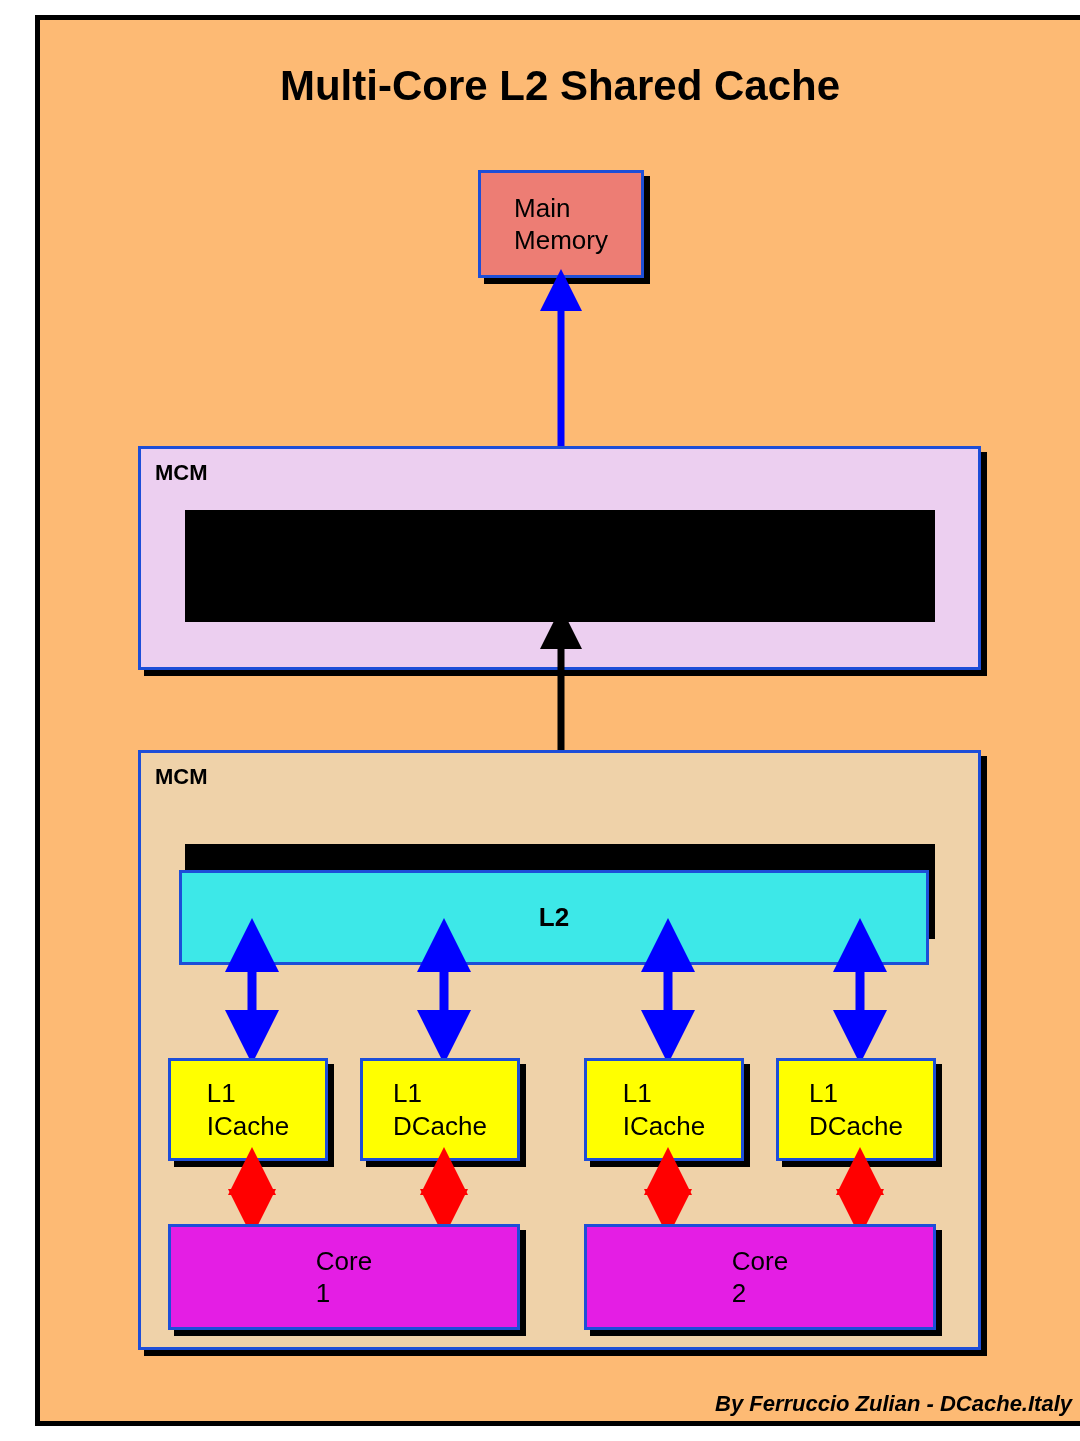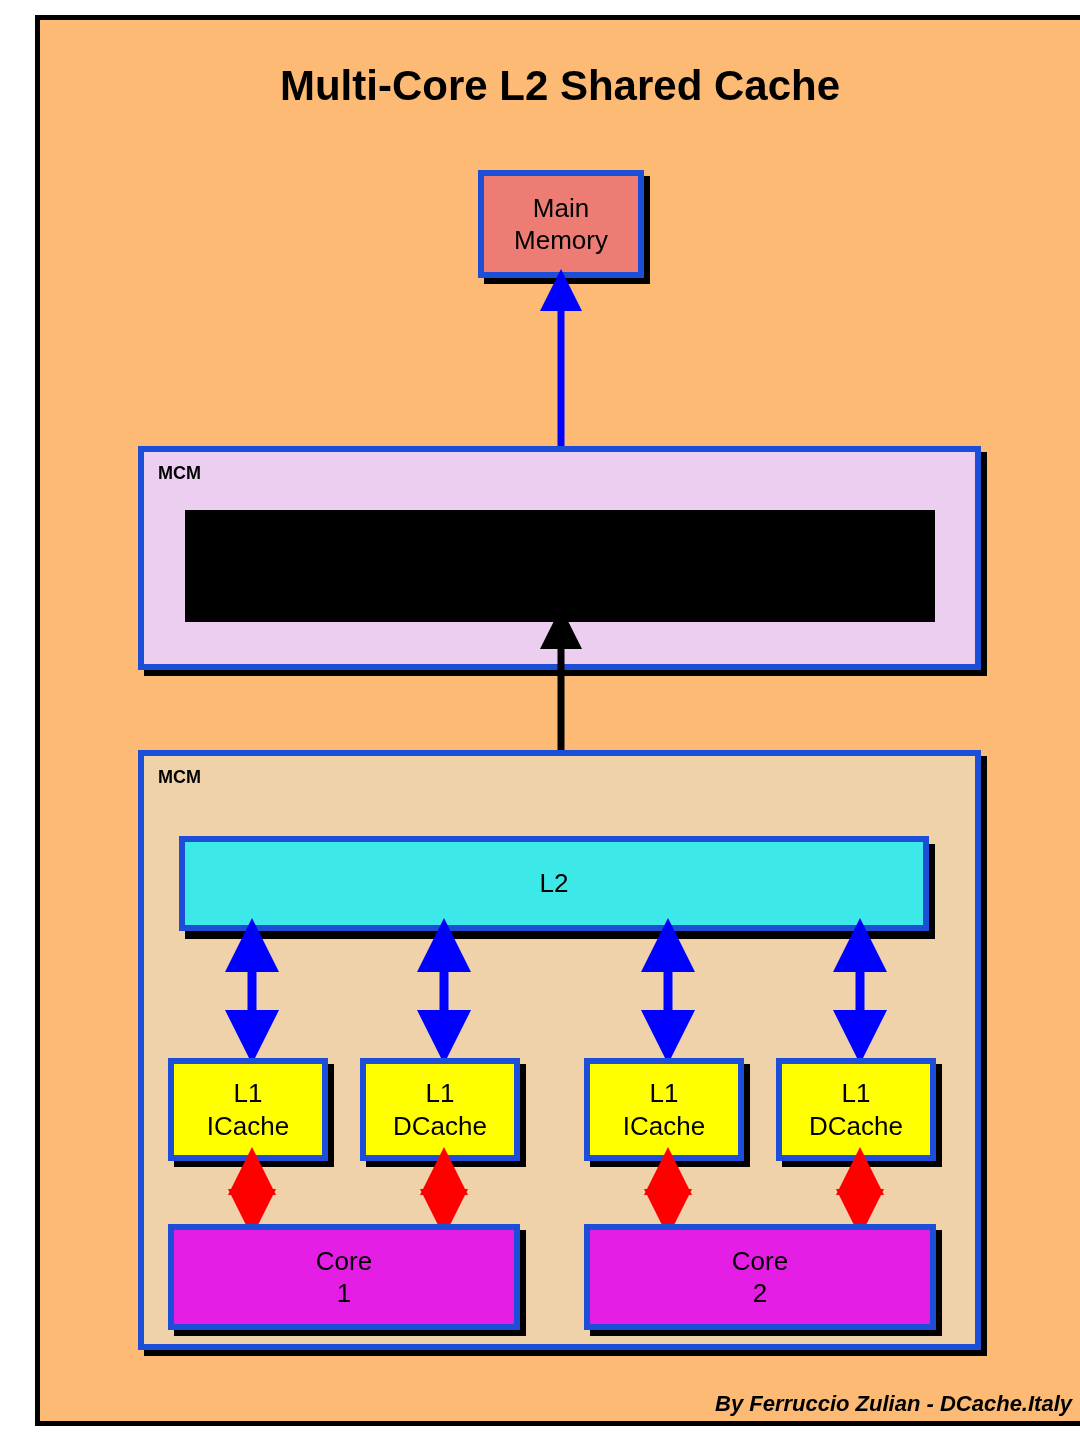--- a/index.html
+++ b/index.html
@@ -24,36 +24,36 @@
     position: absolute;
     top: 42px;
     width: 100%;
     text-align: center;
     font-weight: bold;
     font-size: 42px;
     color: #000;
   }
   .box {
     position: absolute;
-    border: 6px solid #1d4ed8;
+    border: 3px solid #1d4ed8;
     display: flex;
     align-items: center;
     justify-content: center;
-    text-align: center;
+    text-align: left;
     font-size: 26px;
     line-height: 1.25;
   }
   .shadow {
     position: absolute;
     background: #000;
   }
   .mcm-label {
     position: absolute;
     font-weight: bold;
-    font-size: 18px;
+    font-size: 22px;
   }
   .credit {
     position: absolute;
     right: 8px;
     bottom: 4px;
     font-style: italic;
     font-weight: bold;
     font-size: 22px;
   }
 
@@ -103,21 +103,21 @@
     </defs>
     <line x1="10" y1="12" x2="10" y2="196" stroke="#000" stroke-width="7" marker-start="url(#ak1r)" marker-end="url(#ak1)"></line>
   </svg>
 
   <div class="shadow" style="left:104px; top:736px; width:843px; height:600px;"></div>
   <div class="box" style="left:98px; top:730px; width:843px; height:600px; background:#efd2a9; display:block;">
     <div class="mcm-label" style="left:14px; top:10px;">MCM</div>
   </div>
 
   <div class="shadow" style="left:145px; top:824px; width:750px; height:95px;"></div>
-  <div class="box" style="left:139px; top:816px; width:750px; height:95px; background:#3de8e8;">
+  <div class="box" style="left:139px; top:850px; width:750px; height:95px; background:#3de8e8;font-weight:bold;">
     <span>L2</span>
   </div>
 
   <svg class="arrow" style="left:202px; top:913px; width:20px; height:116px;">
     <line x1="10" y1="12" x2="10" y2="104" stroke="#0000ff" stroke-width="9" marker-start="url(#ab1r)" marker-end="url(#ab1)"></line>
   </svg>
   <svg class="arrow" style="left:394px; top:913px; width:20px; height:116px;">
     <line x1="10" y1="12" x2="10" y2="104" stroke="#0000ff" stroke-width="9" marker-start="url(#ab1r)" marker-end="url(#ab1)"></line>
   </svg>
   <svg class="arrow" style="left:618px; top:913px; width:20px; height:116px;">

